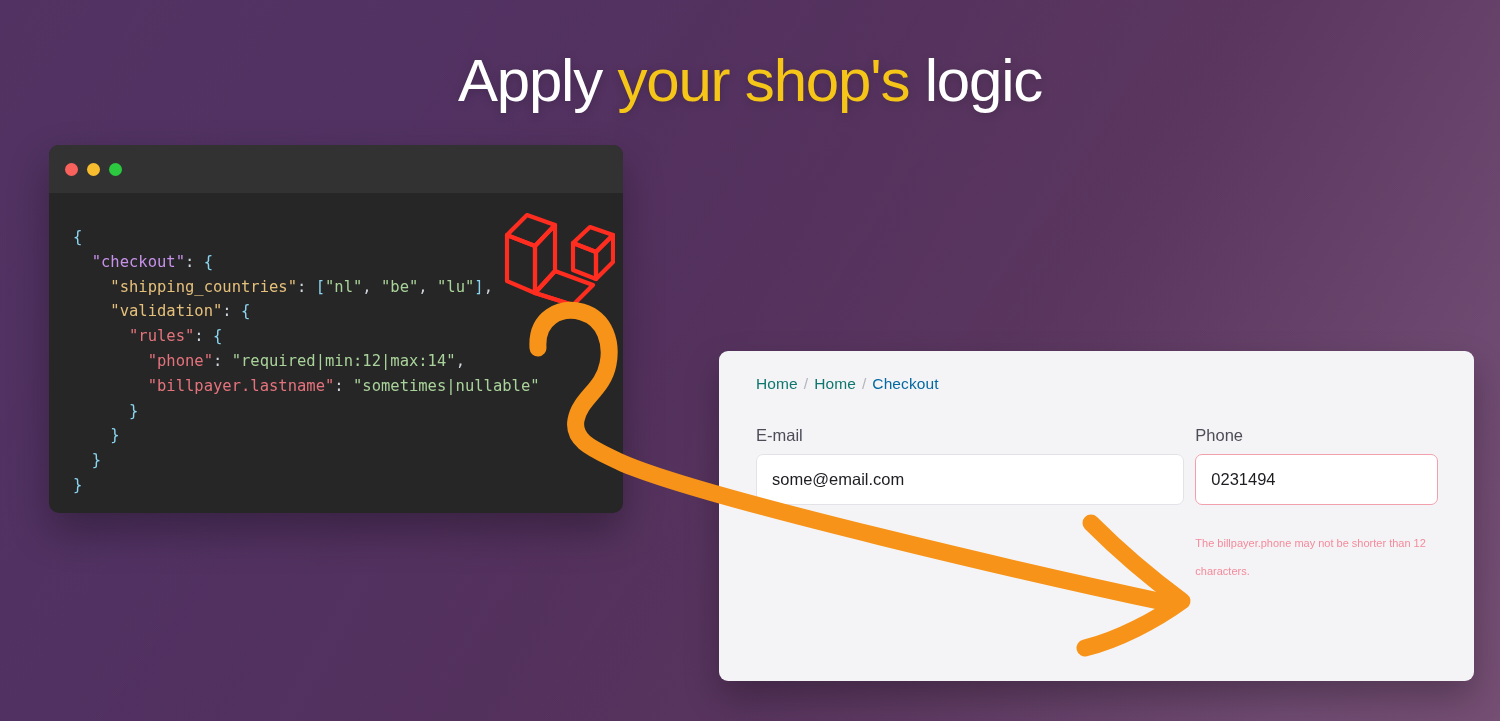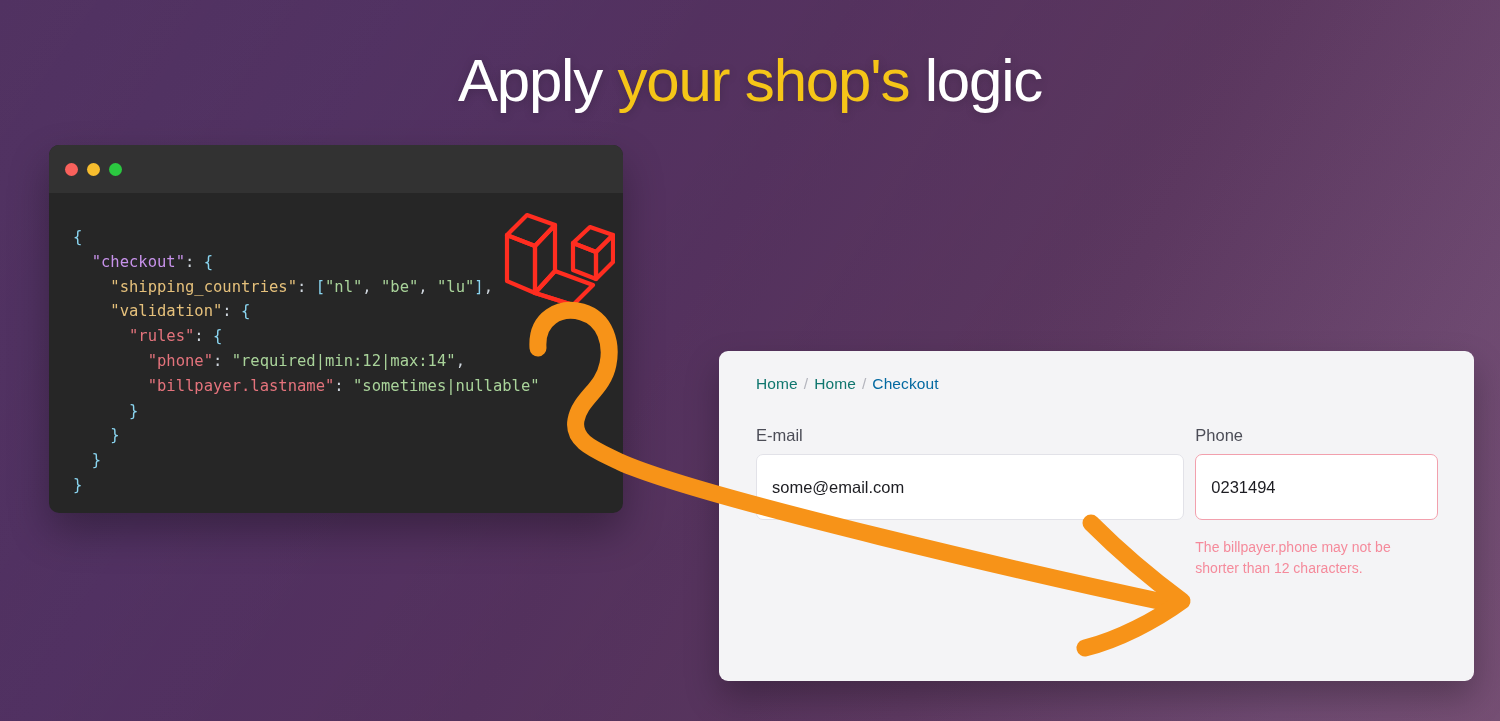--- a/index.html
+++ b/index.html
@@ -182,37 +182,37 @@
   .field { display: flex; flex-direction: column; }
   .field.email { width: 443px; }
   .field.phone { width: 251px; }
 
   .field-label {
     font-size: 16.5px;
     color: #4c4d57;
     margin-bottom: 9px;
   }
   .field-input {
-    height: 66px;
+    height: 51px;
     background: #ffffff;
     border: 1px solid #e2e2e8;
     border-radius: 7px;
     display: flex;
     align-items: center;
     padding: 0 15px;
     font-size: 16.5px;
     color: #1d1d22;
   }
   .field-input.error-state {
     border: 1px solid #f2a0ad;
   }
   .field-error {
-    margin-top: 17px;
-    font-size: 14px;
-    line-height: 21px;
+    margin-top: 24px;
+    font-size: 11px;
+    line-height: 28px;
     color: #f58a9b;
     max-width: 240px;
   }
 
   
   .arrow-layer {
     position: absolute;
     inset: 0;
     z-index: 9;
     pointer-events: none;

